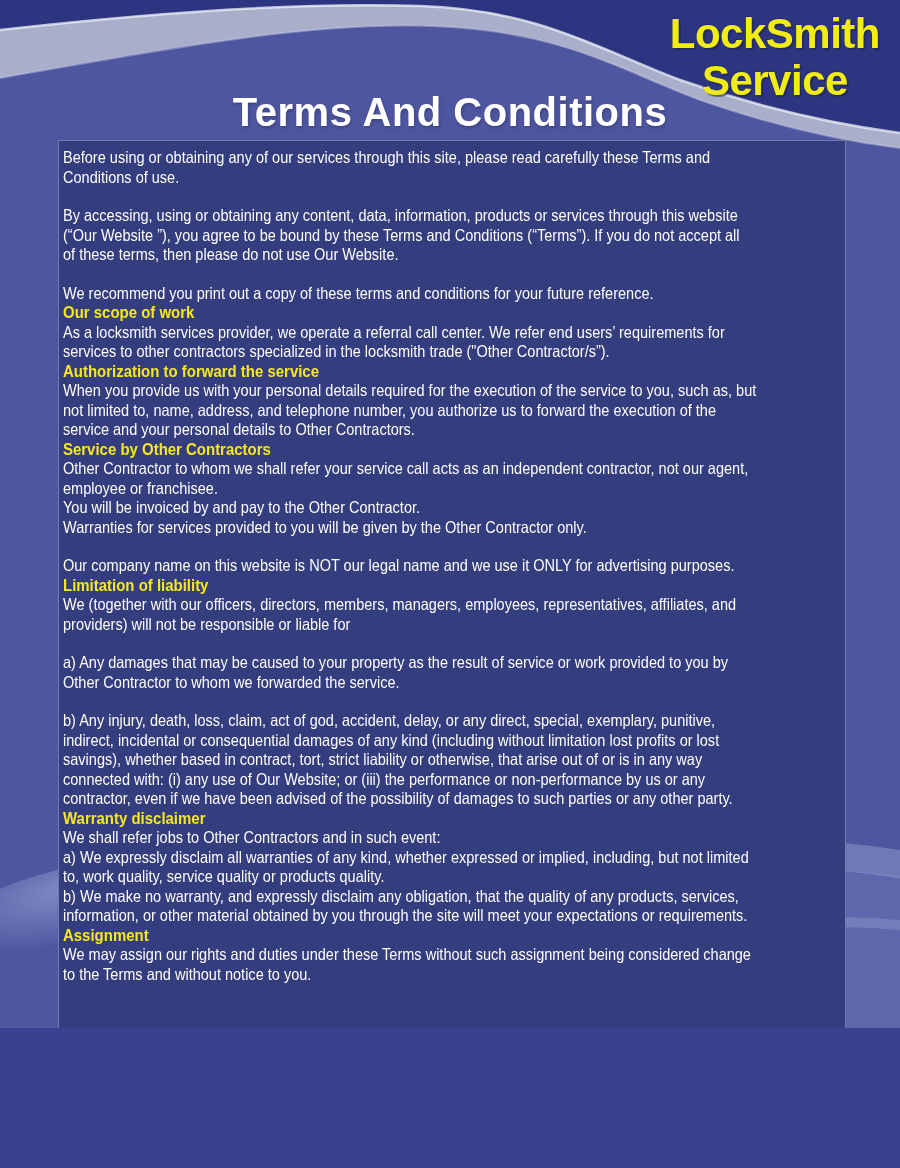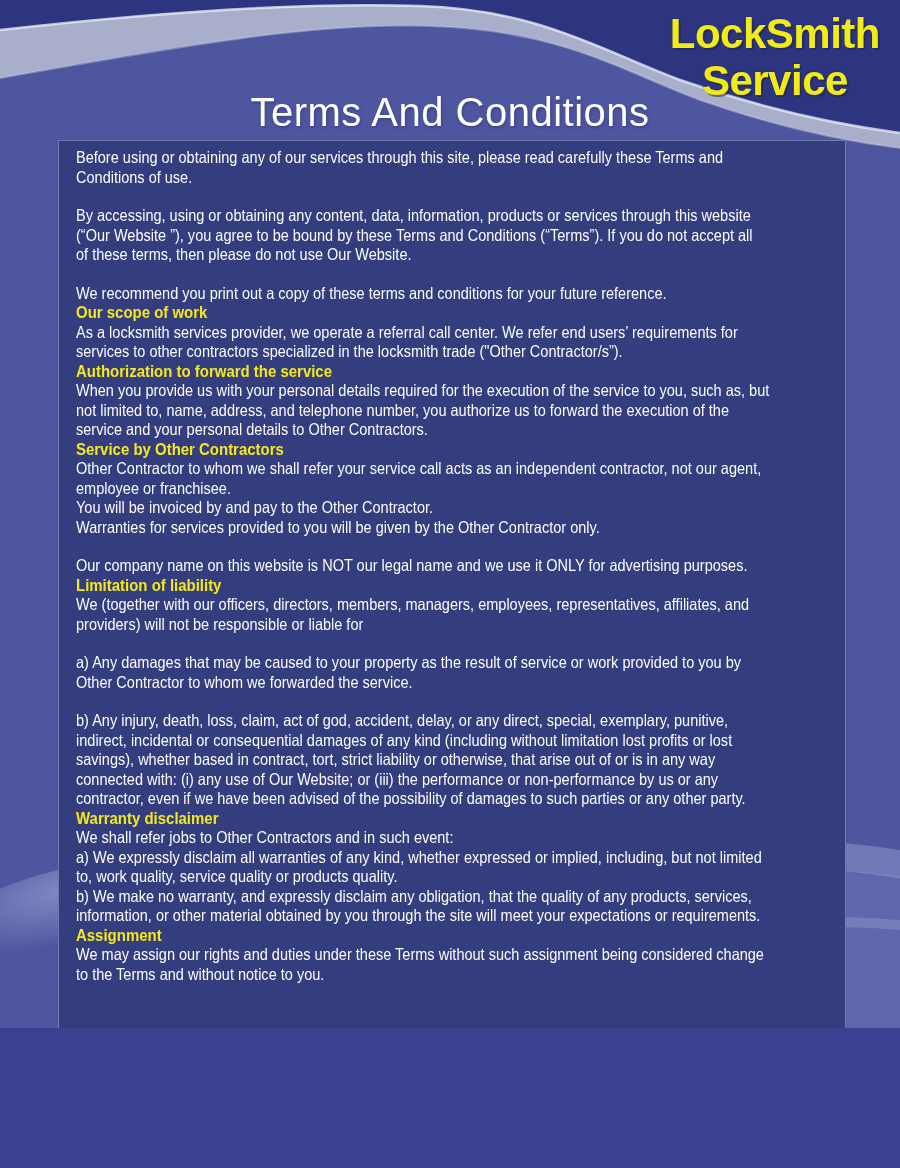--- a/index.html
+++ b/index.html
@@ -37,21 +37,21 @@
   }
   
   .page-title {
     position: absolute;
     top: 90px;
     left: 0;
     width: 900px;
     z-index: 3;
     text-align: center;
     color: #FFFFFF;
-    font-weight: normal;
+    font-weight: bold;
     font-size: 40px;
     letter-spacing: 0.5px;
     text-shadow: 1px 2px 3px rgba(30,35,80,0.35);
   }
   
   .bottom-decor {
     position: absolute;
     bottom: 0; left: 0;
     width: 900px; height: 320px;
     z-index: 1;
@@ -71,21 +71,21 @@
   
   .terms-box {
     position: absolute;
     left: 58px;
     top: 140px;
     width: 788px;
     height: 974px;
     z-index: 2;
     background: #343D7D;
     border: 1px solid rgba(165,175,220,0.55);
-    padding: 7px 17px;
+    padding: 7px 4px;
     overflow: hidden;
   }
   .terms-content {
     width: 876px;
     transform: scaleX(0.88);
     transform-origin: 0 0;
     color: #FDFDFE;
     font-size: 16.5px;
     line-height: 19.5px;
   }

